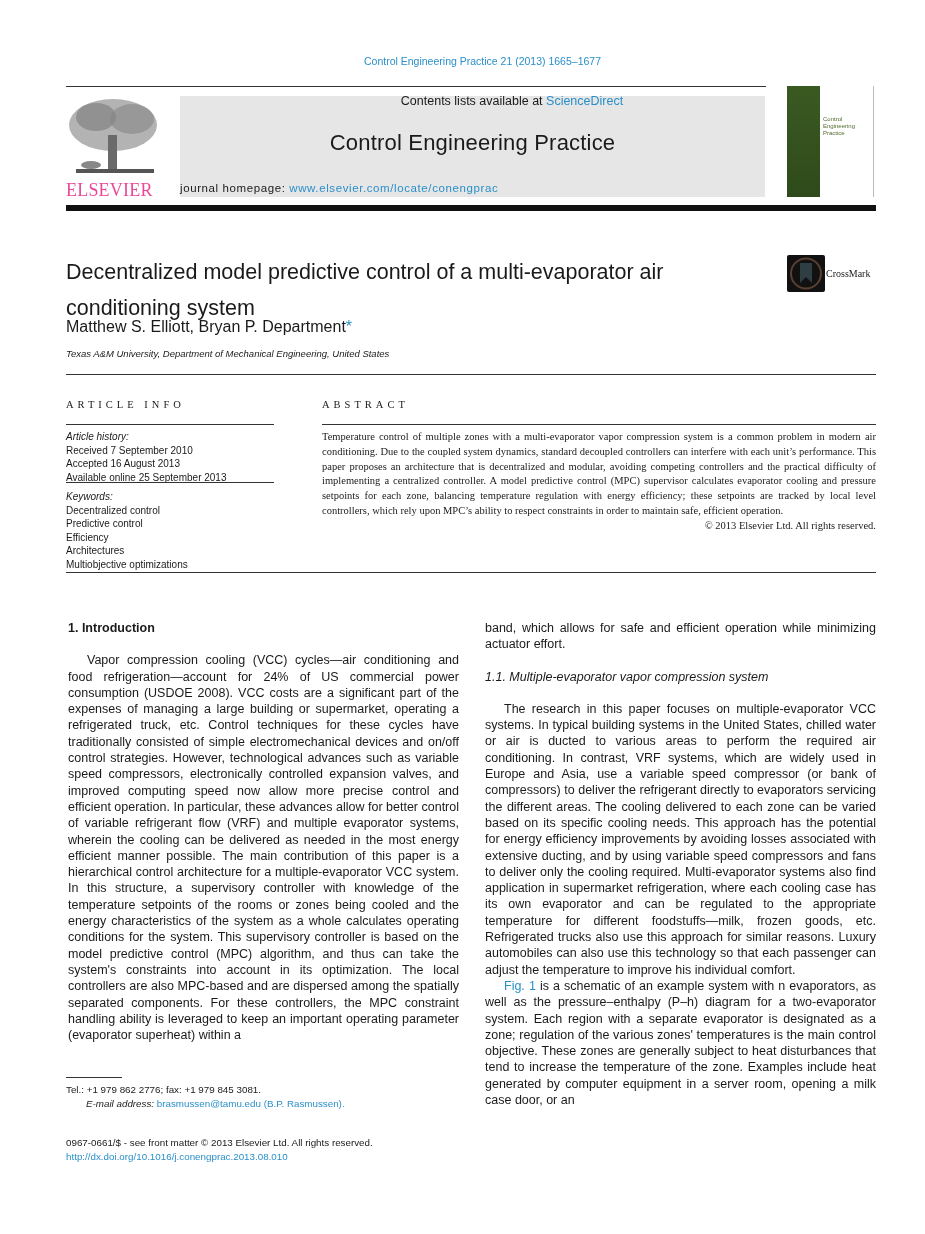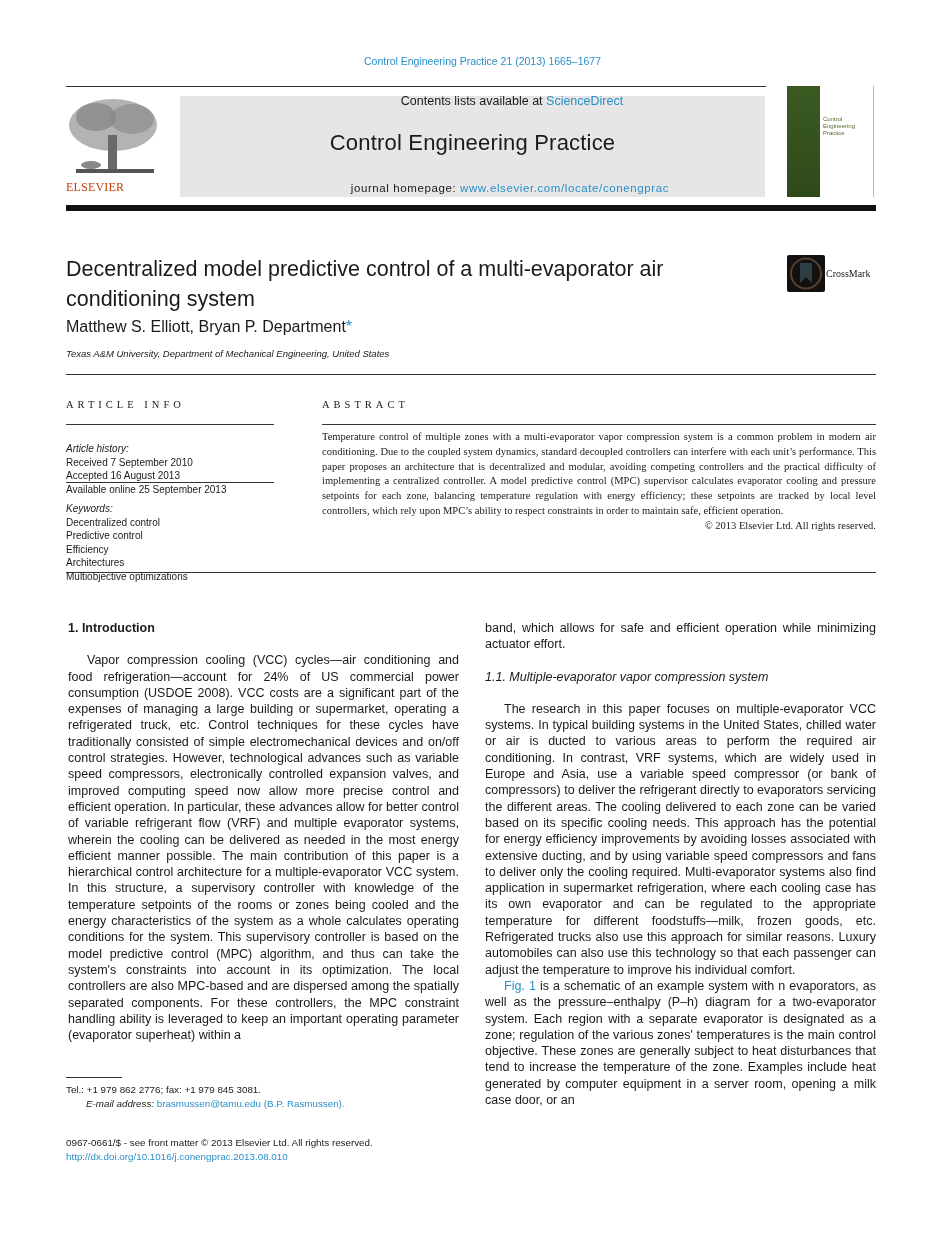--- a/index.html
+++ b/index.html
@@ -4,49 +4,49 @@
 <style>
   html, body { margin: 0; padding: 0; background: #ffffff; }
   body { width: 925px; height: 1234px; position: relative; font-family: "Liberation Serif", serif; color: #1a1a1a; overflow: hidden; }
   .abs { position: absolute; }
   a, .link { color: #2a8fc9; text-decoration: none; }
 
   .journal-ref { top: 55px; left: 0; width: 965px; text-align: center; font-size: 10.5px; color: #2a8fc9; font-family: "Liberation Sans", sans-serif; }
   .rule-thin { left: 66px; width: 700px; top: 86px; height: 1px; background: #333; }
   .elsevier-logo { left: 66px; top: 95px; width: 95px; height: 102px; }
   .elsevier-logo svg { display: block; }
-  .elsevier-word { left: 66px; top: 180px; width: 95px; font-family: "Liberation Serif", serif; color: #c2410c; font-size: 12px; letter-spacing: 0.2px; }
+  .elsevier-word { left: 66px; top: 180px; width: 95px; font-family: "Liberation Serif", serif; color: #ec4899; font-size: 18px; letter-spacing: 0.2px; }
   .banner { left: 180px; top: 96px; width: 585px; height: 101px; background: #e6e6e6; }
   .contents { top: 94px; left: 180px; width: 664px; text-align: center; font-size: 12.5px; font-family: "Liberation Sans", sans-serif; }
   .journal-title { top: 130px; left: 180px; width: 585px; text-align: center; font-size: 22px; font-family: "Liberation Sans", sans-serif; letter-spacing: 0.2px; }
-  .homepage { top: 182px; left: 180px; width: 489px; text-align: right; font-size: 11.5px; font-family: "Liberation Sans", sans-serif; letter-spacing: 0.6px; }
+  .homepage { top: 182px; left: 180px; width: 489px; text-align: left; font-size: 11.5px; font-family: "Liberation Sans", sans-serif; letter-spacing: 0.6px; }
   .cover { left: 787px; top: 86px; width: 88px; height: 111px; }
   .cover-green { position: absolute; left: 0; top: 0; width: 33px; height: 111px; background: linear-gradient(#3b5a22, #2e4a1a); }
   .cover-white { position: absolute; left: 33px; top: 0; width: 53px; height: 111px; background: #fff; border-right: 1px solid #bbb; }
   .cover-text { position: absolute; left: 36px; top: 30px; font-size: 6px; line-height: 7px; color: #4d6a2a; font-family: "Liberation Sans", sans-serif; }
   .rule-thick { left: 66px; width: 810px; top: 205px; height: 6px; background: #111; }
 
-  .title { left: 66px; top: 254px; width: 700px; font-size: 21.5px; line-height: 30px; font-family: "Liberation Sans", sans-serif; font-weight: normal; }
+  .title { left: 66px; top: 254px; width: 700px; font-size: 21.5px; line-height: 36px; font-family: "Liberation Sans", sans-serif; font-weight: normal; }
   .crossmark { left: 787px; top: 255px; width: 38px; height: 37px; background: #111; border-radius: 2px; }
   .crossmark-label { left: 826px; top: 268px; font-size: 10px; font-family: "Liberation Serif", serif; }
   .authors { left: 66px; top: 318px; font-size: 16px; font-family: "Liberation Sans", sans-serif; }
   .authors .star { color: #2a8fc9; }
   .affil { left: 66px; top: 348px; font-size: 9.5px; font-style: italic; font-family: "Liberation Sans", sans-serif; }
   .rule-mid { left: 66px; width: 810px; top: 374px; height: 1px; background: #333; }
 
   .section-cap { font-size: 10.5px; letter-spacing: 4px; font-family: "Liberation Serif", serif; }
   .ai-head { left: 66px; top: 399px; }
   .ab-head { left: 322px; top: 399px; }
   .ai-rule1 { left: 66px; top: 424px; width: 208px; height: 1px; background: #333; }
   .ab-rule1 { left: 322px; top: 424px; width: 554px; height: 1px; background: #333; }
   .ai-block { left: 66px; width: 208px; font-size: 10px; line-height: 13.5px; font-family: "Liberation Sans", sans-serif; }
   .ai-hist { top: 430px; }
   .ai-rule2 { left: 66px; top: 482px; width: 208px; height: 1px; background: #333; }
   .ai-kw { top: 490px; }
-  .it { font-style: italic; margin-top: 12px; }
+  .it { font-style: italic; }
   .abstract { left: 322px; top: 430px; width: 554px; font-size: 10.5px; line-height: 14.8px; text-align: justify; font-family: "Liberation Serif", serif; }
   .copyright { text-align: right; }
   .rule-bottom { left: 66px; top: 572px; width: 810px; height: 1px; background: #333; }
 
   .col { width: 391px; font-size: 12.5px; line-height: 16.3px; text-align: justify; font-family: "Liberation Sans", sans-serif; }
   .col p { margin: 0; }
   .indent { text-indent: 19px; }
   .col-left { left: 68px; top: 620px; }
   .col-right { left: 485px; top: 620px; }
   .h1 { font-weight: bold; margin-bottom: 16px !important; }

